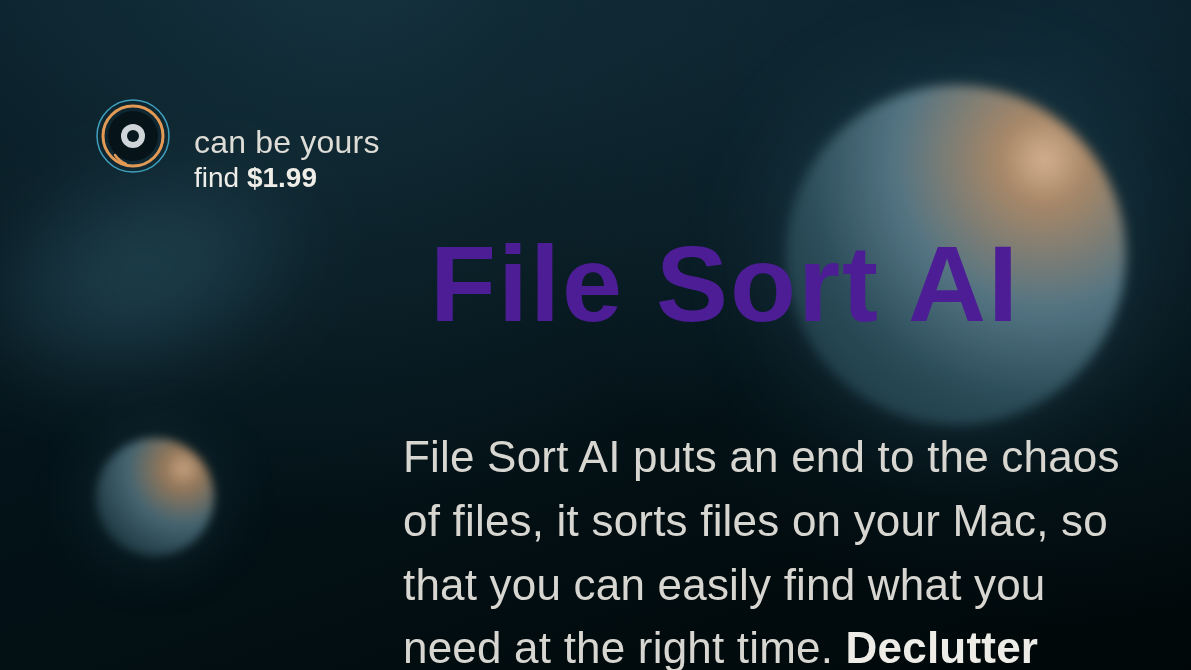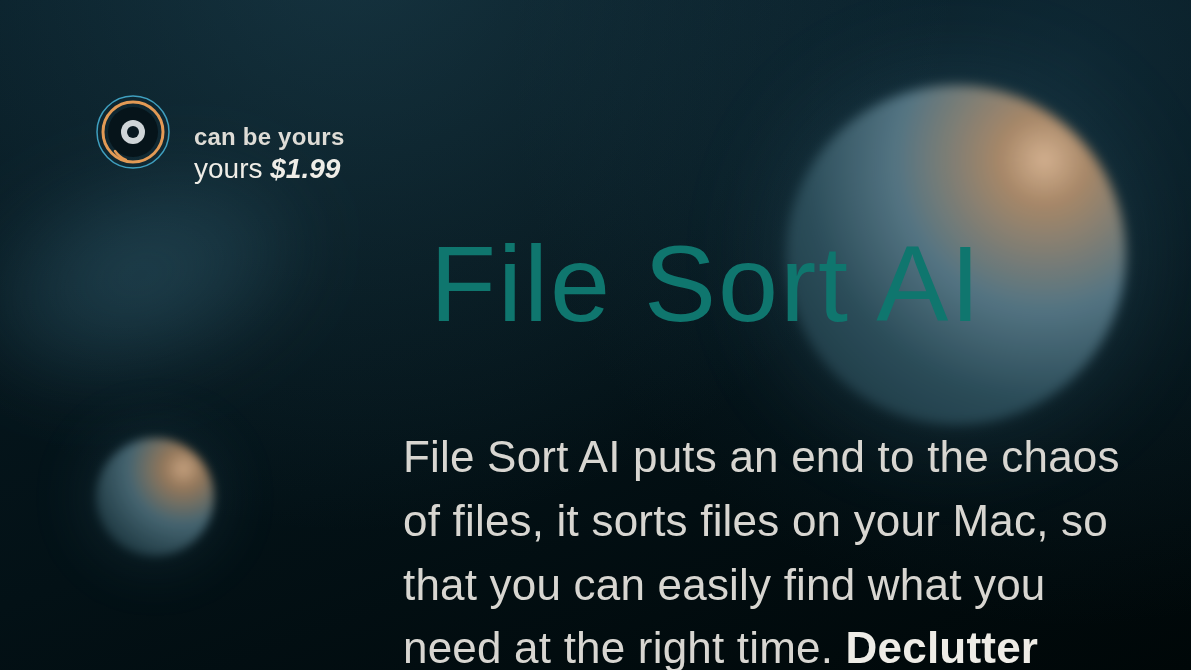--- a/index.html
+++ b/index.html
@@ -61,33 +61,33 @@
       display: flex;
       align-items: center;
       gap: 24px;
     }
     .app-icon {
       width: 74px;
       height: 74px;
       flex-shrink: 0;
     }
     .price { line-height: 1.2; }
-    .price-top { font-size: 24px; font-weight: 700; color: #dedcd6; letter-spacing: 0.2px; margin-top: 45px; }
+    .price-top { font-size: 32px; font-weight: 400; color: #dedcd6; letter-spacing: 0.2px; margin-top: 45px; }
     .price-bottom { font-size: 28px; font-weight: 300; color: #efede7; }
-    .price-bottom b { font-weight: 600; font-style: italic; }
+    .price-bottom b { font-weight: 600; }
 
     
     .title {
       position: absolute;
       top: 230px;
       left: 430px;
       font-size: 108px;
-      font-weight: 400;
+      font-weight: 700;
       letter-spacing: 2px;
-      color: #0f766e;
+      color: #4c1d95;
       line-height: 1;
     }
 
     
     .body {
       position: absolute;
       top: 425px;
       left: 403px;
       width: 740px;
       font-size: 44px;
@@ -112,21 +112,21 @@
       <circle cx="37" cy="37" r="30" fill="none" stroke="#e39a55" stroke-width="3"></circle>
       <circle cx="37" cy="37" r="25" fill="#06141a"></circle>
       <circle cx="37" cy="37" r="12" fill="#cfd5d8"></circle>
       <circle cx="37" cy="37" r="6" fill="#081820"></circle>
       <path d="M19 56 Q23 62 30 65" fill="none" stroke="#e39a55" stroke-width="2.5" stroke-linecap="round"></path>
     </svg>
   </span>
   <div class="price">
     <div class="price-top">can be yours</div>
     <div class="price-bottom">
-      <span>yours</span>
+      <span>find</span>
       <b>$1.99</b>
     </div>
   </div>
 </div>
 
 <h1 class="title">File Sort AI</h1>
 
 <p class="body">
   <span>File Sort AI puts an end to the chaos of files, it sorts files on your Mac, so that you can easily find what you need at the right time. </span><b>Declutter your life.</b>
 </p>

